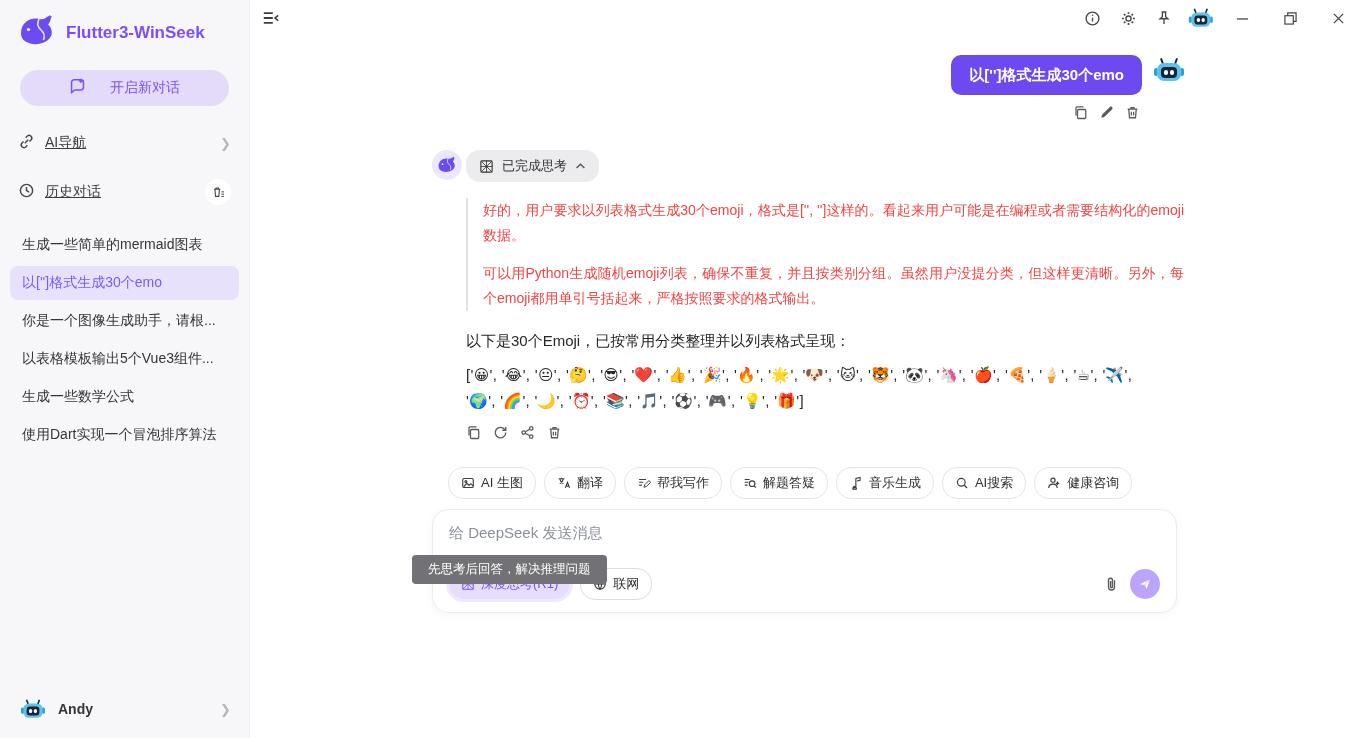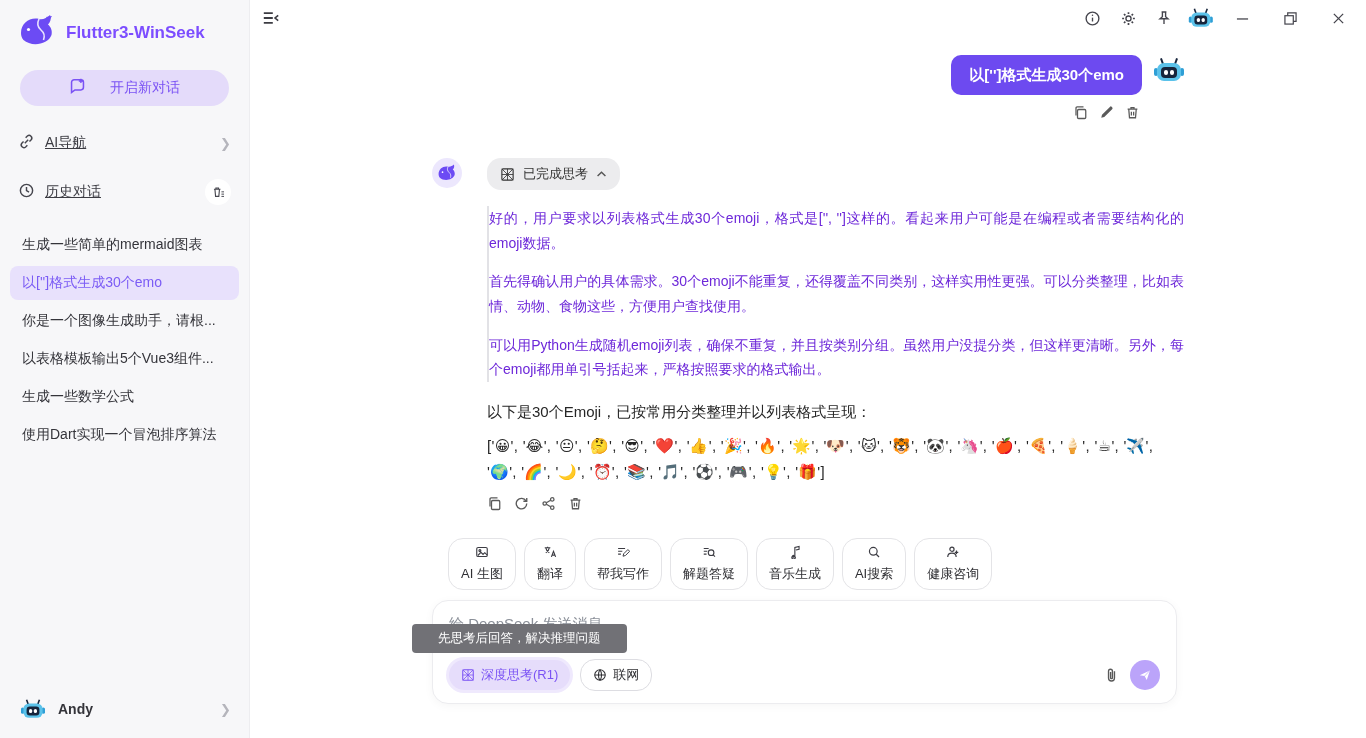--- a/index.html
+++ b/index.html
@@ -54,56 +54,56 @@
 
   .chat-wrap { flex:1; display:flex; flex-direction:column; align-items:center; }
   .chat-col { width:752px; position:relative; }
 
   .user-msg-row { display:flex; justify-content:flex-end; align-items:flex-start; gap:12px; margin-top:23px; }
   .bubble { background:#6d4af0; color:#fff; font-size:15px; font-weight:bold; padding:11px 18px;
     border-radius:10px; line-height:1.2; }
   .msg-actions { display:flex; justify-content:flex-end; gap:11px; margin:10px 44px 0 0; color:#5a5a5a; }
   .mini-icon { width:15px; height:15px; cursor:pointer; }
 
-  .assistant-row { display:flex; align-items:flex-start; gap:25px; margin-top:38px; }
+  .assistant-row { display:flex; align-items:flex-start; gap:4px; margin-top:30px; }
   .ai-avatar { width:30px; height:30px; border-radius:50%; background:#ece7fd; display:flex;
     align-items:center; justify-content:center; flex-shrink:0; }
   .assistant-body { flex:1; min-width:0; }
   .think-pill { display:inline-flex; align-items:center; gap:8px; background:#ececee; border-radius:14px;
     padding:7px 13px; font-size:13px; color:#333; cursor:pointer; }
-  .think-quote { margin-top:16px; border-left:2px solid #e2e2e6; color:#6d28d9;
+  .think-quote { margin-top:16px; border-left:2px solid #e2e2e6; padding-left:15px; color:#ef4444;
     font-size:14px; line-height:1.76; text-align:justify; }
   .think-quote p + p { margin-top:14px; }
   .answer { margin-top:17px; color:#262626; font-size:15px; line-height:1.7; }
   .answer .emoji-list { margin-top:9px; line-height:1.7; letter-spacing:0.3px; }
   .answer .closing { margin-top:11px; }
   .ans-actions { display:flex; gap:12px; margin-top:12px; color:#5a5a5a; }
 
   .chips-row { display:flex; gap:8px; margin-top:27px; }
   .chip { display:inline-flex; align-items:center; gap:6px; background:#fff; border:1px solid #e4e4e7;
-    border-radius:15px; padding:6px 12px; font-size:13px; color:#2f2f33; cursor:pointer; white-space:nowrap;flex-direction:column; }
+    border-radius:15px; padding:6px 12px; font-size:13px; color:#2f2f33; cursor:pointer; white-space:nowrap; }
   .chip svg { color:#3c3c43; }
 
   .composer { position:relative; margin-top:10px; width:745px; height:104px; background:#fff;
     border:1px solid #ececef; border-radius:16px; box-shadow:0 2px 10px rgba(0,0,0,0.04);
     padding:14px 16px 12px 16px; display:flex; flex-direction:column; }
   .composer textarea { border:none; outline:none; resize:none; font-size:15px; flex:1;
     font-family:"Liberation Sans","DejaVu Sans",sans-serif; color:#a21caf; }
   .composer textarea::placeholder { color:#8a8f98; }
   .composer-bottom { display:flex; align-items:center; gap:10px; }
   .pill-btn { display:inline-flex; align-items:center; gap:6px; border-radius:15px; padding:6px 12px;
     font-size:13px; cursor:pointer; }
   .pill-deep { background:#e6ddfb; color:#7a52f4; box-shadow:0 0 0 3px #efe9fd; }
   .pill-web { background:#fff; color:#2f2f33; border:1px solid #dddde2; }
   .composer-bottom .grow { flex:1; }
   .attach { color:#5a5a5a; cursor:pointer; display:flex; }
   .send-btn { width:30px; height:30px; border-radius:50%; background:#bba4fa; display:flex;
     align-items:center; justify-content:center; cursor:pointer; }
-  .tooltip { position:absolute; left:-21px; top:23px; background:#717176; color:#fff; font-size:12.5px;
-    padding:6px 26px; border-radius:4px; white-space:nowrap; z-index:5; }
+  .tooltip { position:absolute; left:-21px; top:45px; background:#717176; color:#fff; font-size:12.5px;
+    padding:6px 16px; border-radius:4px; white-space:nowrap; z-index:5; }
   .collapse-icon { color:#3c3c43; cursor:pointer; display:flex; }
 </style>
 </head>
 <body>
 
 <div class="app">
 
   <aside class="sidebar">
     <div class="brand">
       <span>
@@ -285,21 +285,20 @@
                 <path d="M2.5 2.5 L17.5 17.5 M17.5 2.5 L2.5 17.5 M10 2.5 V17.5 M2.5 10 H17.5" stroke-width="1.1"></path>
               </svg>
               <span>已完成思考</span>
               <svg width="11" height="11" viewBox="0 0 14 14" fill="none" stroke="#555" stroke-width="1.8">
                 <path d="M2 9 L7 4 L12 9"></path>
               </svg>
             </div>
 
             <div class="think-quote">
               <p>好的，用户要求以列表格式生成30个emoji，格式是['', '']这样的。看起来用户可能是在编程或者需要结构化的emoji数据。</p>
-              <p>首先得确认用户的具体需求。30个emoji不能重复，还得覆盖不同类别，这样实用性更强。可以分类整理，比如表情、动物、食物这些，方便用户查找使用。</p>
               <p>可以用Python生成随机emoji列表，确保不重复，并且按类别分组。虽然用户没提分类，但这样更清晰。另外，每个emoji都用单引号括起来，严格按照要求的格式输出。</p>
             </div>
 
             <div class="answer">
               <div>以下是30个Emoji，已按常用分类整理并以列表格式呈现：</div>
               <div class="emoji-list">
                 <div>['😀', '😂', '😐', '🤔', '😎', '❤️', '👍', '🎉', '🔥', '🌟', '🐶', '🐱', '🐯', '🐼', '🦄', '🍎', '🍕', '🍦', '☕', '✈️',</div>
                 <div>'🌍', '🌈', '🌙', '⏰', '📚', '🎵', '⚽', '🎮', '💡', '🎁']</div>
               </div>
             </div>

